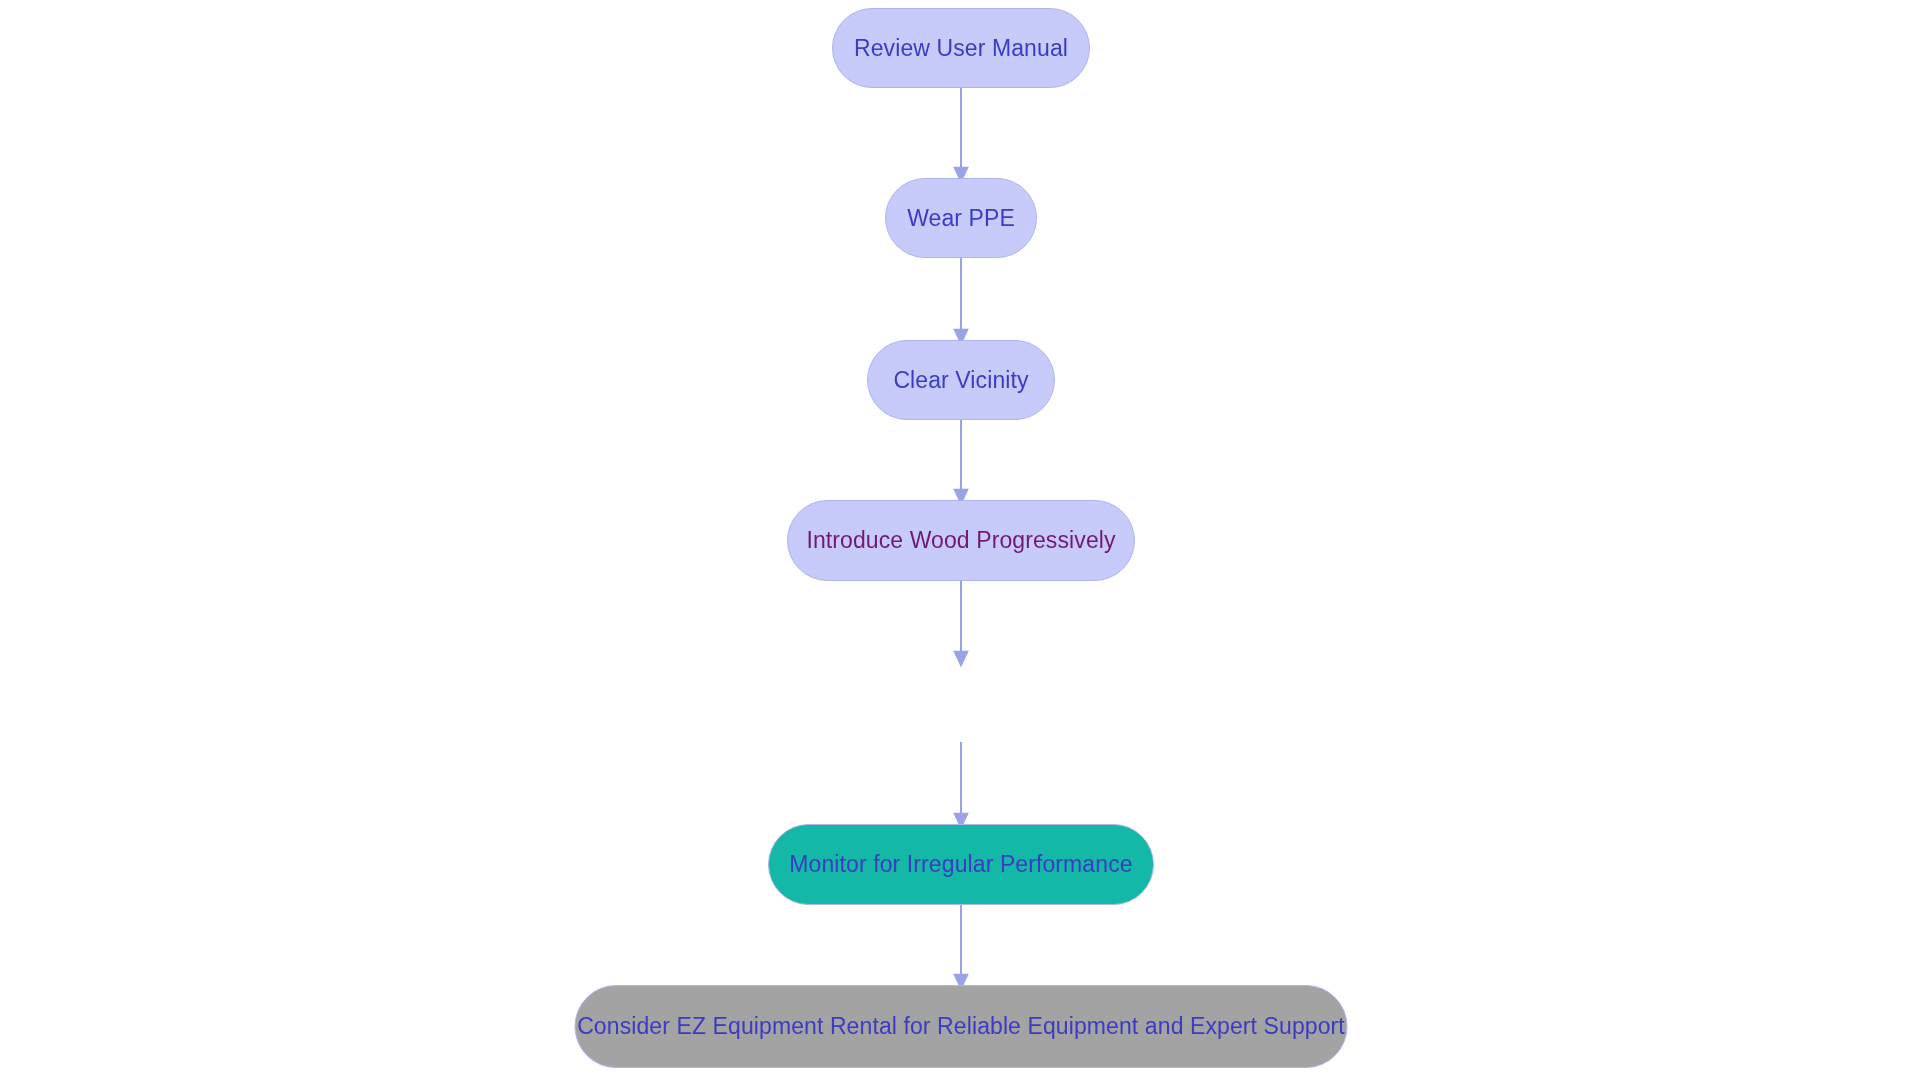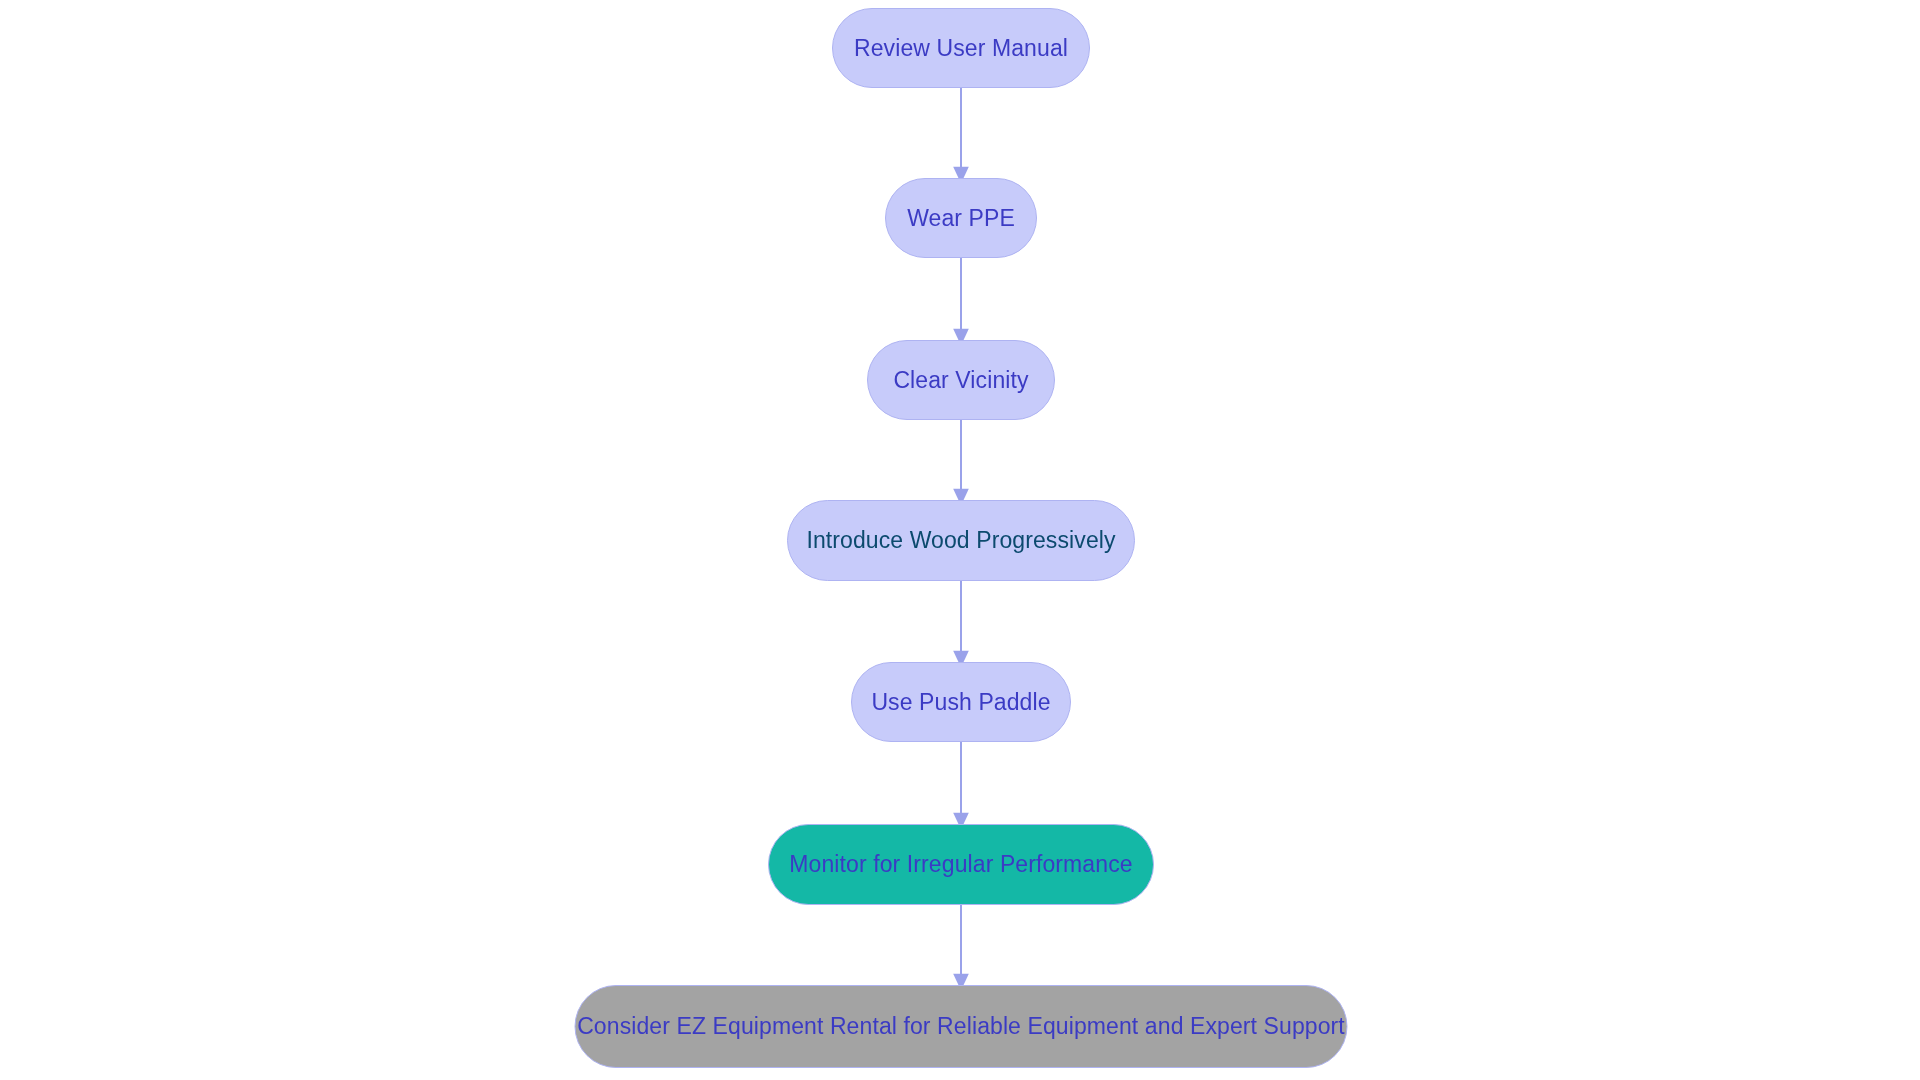--- a/index.html
+++ b/index.html
@@ -90,24 +90,21 @@
       <div class="flow-node" style="left: 961px; top: 8px; width: 258px; height: 80px; background: rgb(199, 203, 250); border-color: rgb(174, 179, 242); align-items: center;">
         <span class="flow-node-label" style="color: rgb(59, 59, 196);">Review User Manual</span>
       </div>
       <div class="flow-node" style="left: 961px; top: 178px; width: 152px; height: 80px; background: rgb(199, 203, 250); border-color: rgb(174, 179, 242);">
         <span class="flow-node-label" style="color: rgb(59, 59, 196);">Wear PPE</span>
       </div>
       <div class="flow-node" style="left: 961px; top: 340px; width: 188px; height: 80px; background: rgb(199, 203, 250); border-color: rgb(174, 179, 242);">
         <span class="flow-node-label" style="color: rgb(59, 59, 196);">Clear Vicinity</span>
       </div>
       <div class="flow-node" style="left: 961px; top: 500px; width: 348px; height: 81px; background: rgb(199, 203, 250); border-color: rgb(174, 179, 242);">
-        <span class="flow-node-label" style="color: #0c4a6e;">Introduce Wood Progressively</span>
-      </div>
-      <div class="flow-node" style="left: 961px; top: 662px; width: 220px; height: 80px; background: rgb(199, 203, 250); border-color: rgb(174, 179, 242);">
-        <span class="flow-node-label" style="color: rgb(59, 59, 196);">Use Push Paddle</span>
+        <span class="flow-node-label" style="color: #701a75;">Introduce Wood Progressively</span>
       </div>
       <div class="flow-node" style="left: 961px; top: 824px; width: 386px; height: 81px; background: #14b8a6; border-color: rgb(174, 179, 242);">
         <span class="flow-node-label" style="color: rgb(59, 59, 196);">Monitor for Irregular Performance</span>
       </div>
       <div class="flow-node" style="left: 961px; top: 985px; width: 773px; height: 83px; background: #a3a3a3; border-color: rgb(174, 179, 242);">
         <span class="flow-node-label" style="color: rgb(59, 59, 196);">Consider EZ Equipment Rental for Reliable Equipment and Expert Support</span>
       </div>
     </div>
 
 </div>

